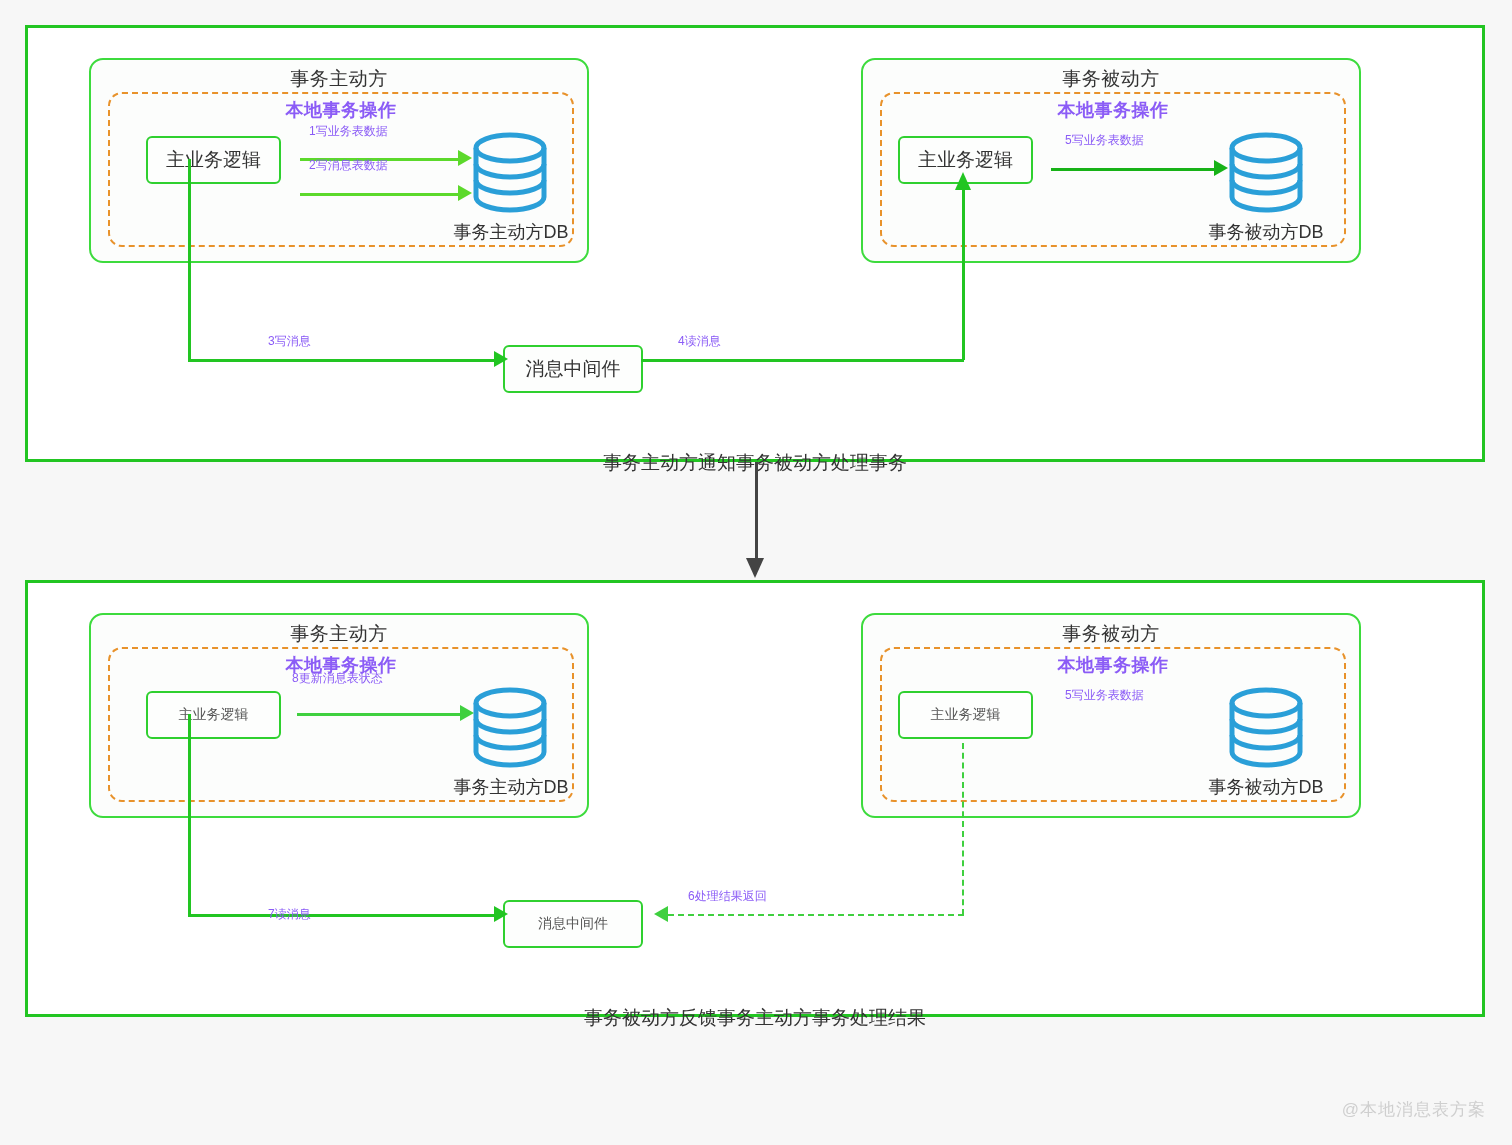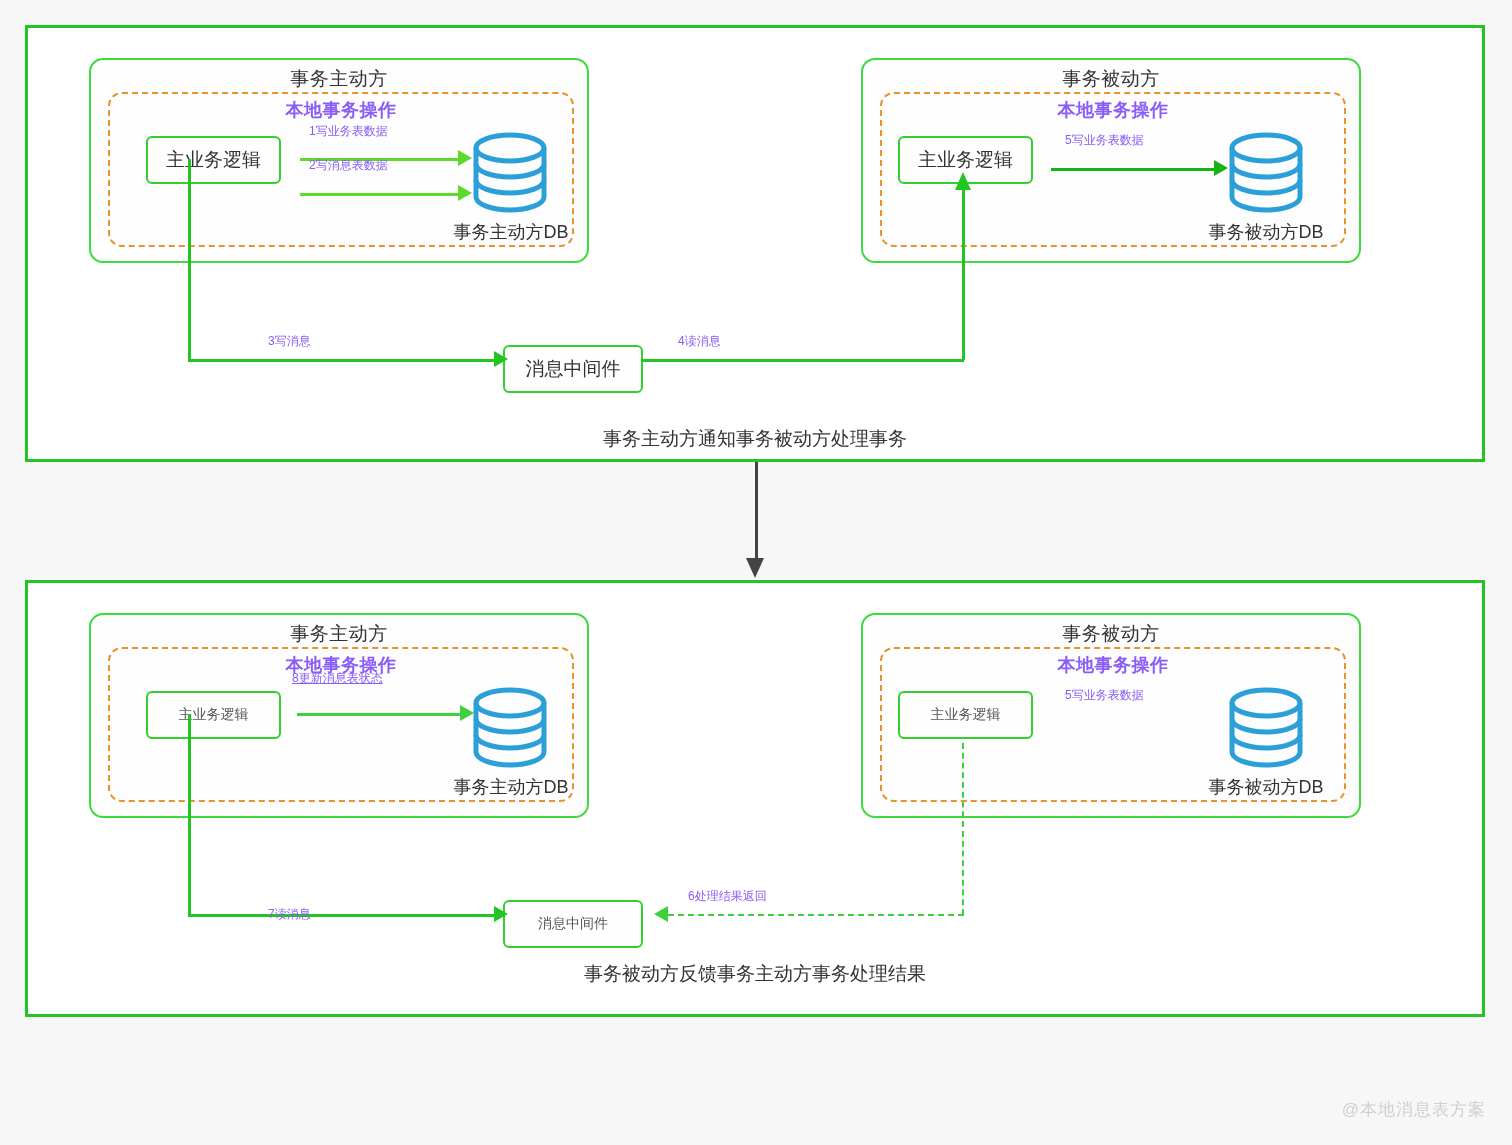--- a/index.html
+++ b/index.html
@@ -88,34 +88,35 @@
   .hline.thin{border-top-width:2.5px;}
   .vline.thin{border-left-width:2.5px;}
 
   .edge-label{
     position:absolute;
     font-size:12px;
     color:#8b5cf6;
     white-space:nowrap;
     line-height:1.2;
   }
-  .edge-label.wrap{white-space:normal;text-decoration:underline;}
+  .edge-label.wrap{white-space:normal;}
 
   .arrowhead{position:absolute;width:0;height:0;}
   .ah-right{border-top:8px solid transparent;border-bottom:8px solid transparent;}
   .ah-left{border-top:8px solid transparent;border-bottom:8px solid transparent;}
   .ah-up{border-left:8px solid transparent;border-right:8px solid transparent;}
 
   
   .panel-caption{
     position:absolute;
     left:0;right:0;
     text-align:center;
     font-size:19px;
     color:#333;
+    margin-top:24px;
   }
 
   
   #connector-line{
     position:absolute;
     left:755px;top:462px;
     width:0;height:100px;
     border-left:3px solid #444;
   }
   #connector-head{
@@ -281,18 +282,18 @@
     <div class="vline" style="left:160px;top:131px;height:202px;border-color:#22c522;"></div>
     <div class="hline" style="left:160px;top:331px;width:310px;border-color:#22c522;"></div>
     <div class="arrowhead ah-right" style="left:466px;top:323px;border-left:14px solid #22c522;"></div>
     <div class="edge-label" style="left:240px;top:324px;width:150px;">7读消息</div>
 
     <div class="vline thin" style="left:934px;top:160px;height:172px;border-color:#3fd03f;border-left-style:dashed;"></div>
     <div class="hline thin" style="left:640px;top:331px;width:296px;border-color:#3fd03f;border-top-style:dashed;"></div>
     <div class="arrowhead ah-left" style="left:626px;top:323px;border-right:14px solid #3fd03f;"></div>
     <div class="edge-label" style="left:660px;top:306px;width:170px;">6处理结果返回</div>
 
-    <div class="panel-caption" style="top:378px;">事务被动方反馈事务主动方事务处理结果</div>
+    <div class="panel-caption" style="top:398px;">事务被动方反馈事务主动方事务处理结果</div>
   </div>
 
   <div id="watermark">@本地消息表方案</div>
 
 </div>
 
 </body></html>

